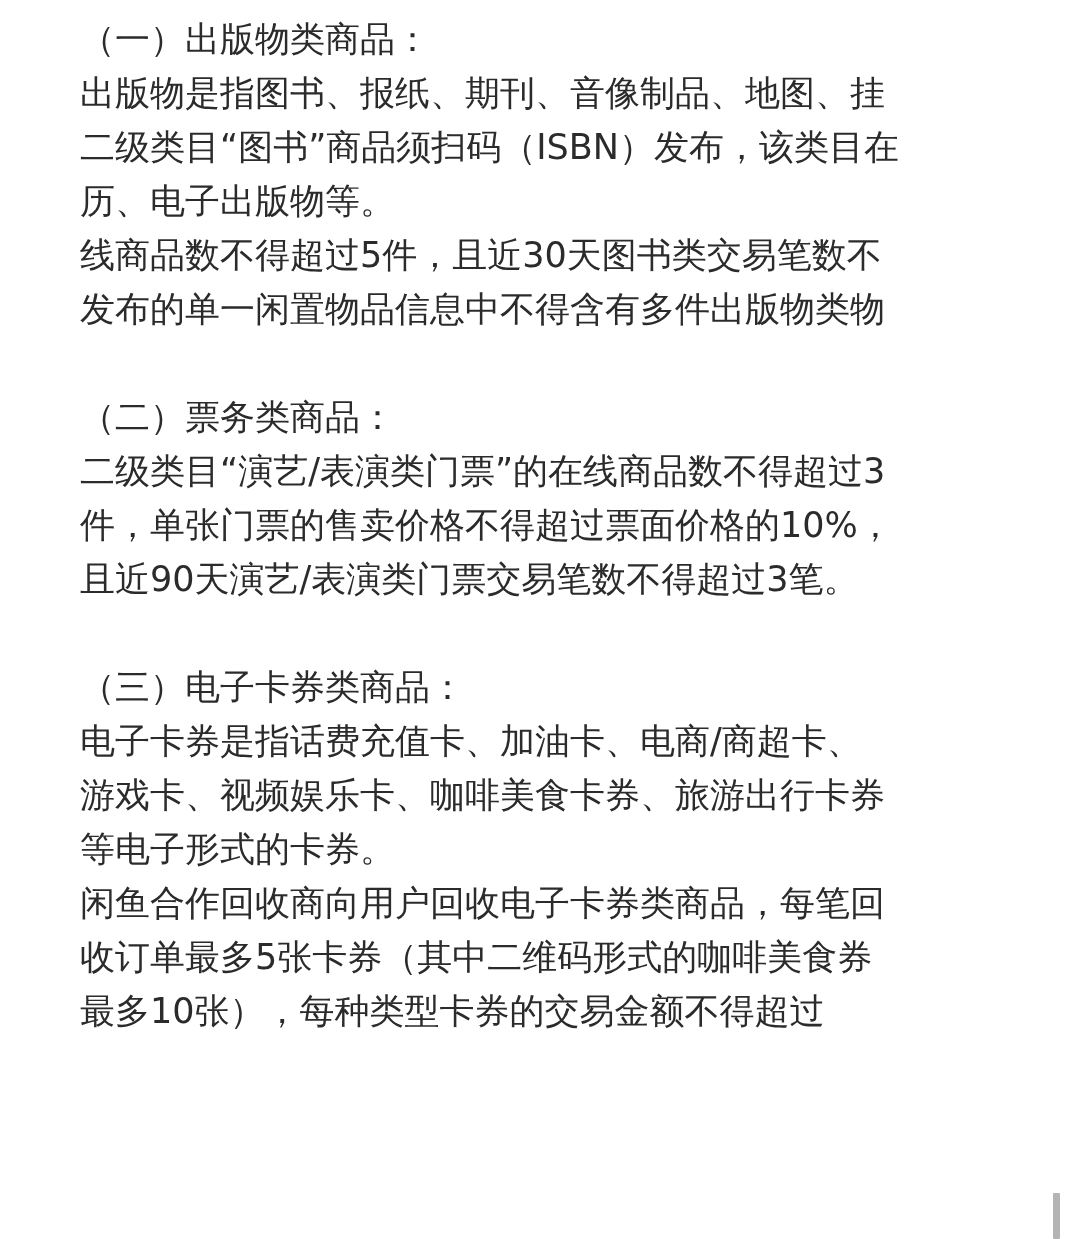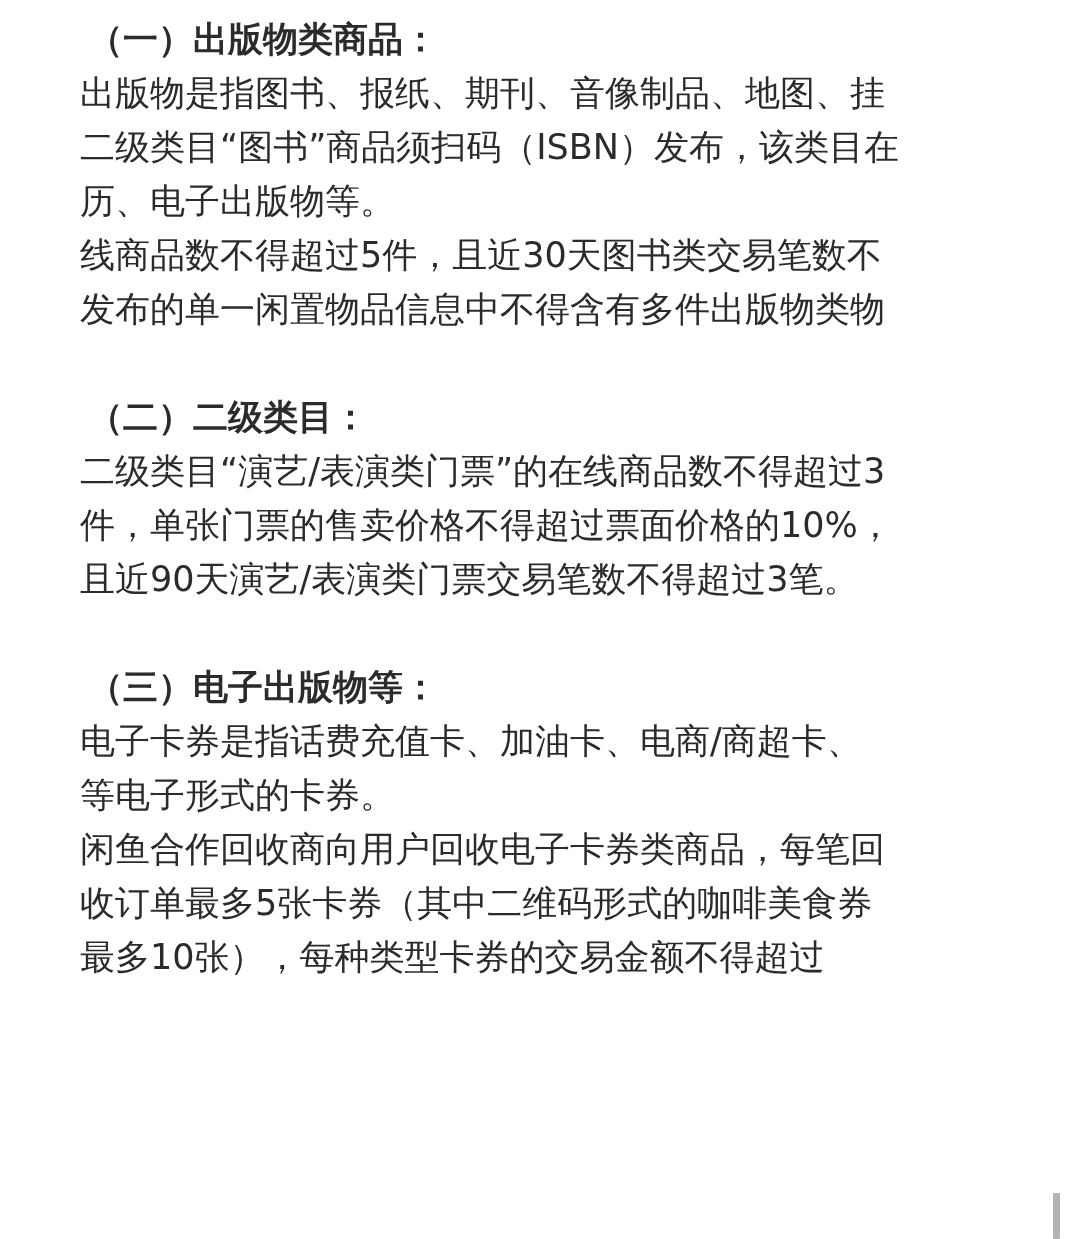--- a/index.html
+++ b/index.html
@@ -22,22 +22,21 @@
     width: 870px;
   }
   .line {
     font-size: 35px;
     line-height: 54px;
     height: 54px;
     white-space: nowrap;
     letter-spacing: 0px;
   }
   .heading {
-    margin-left: 8px;
-    font-weight: bold;
+    margin-left: 0px;
   }
   .gap {
     height: 54px;
   }
   .scrollbar {
     position: absolute;
     left: 1053px;
     top: 1193px;
     width: 7px;
     height: 46px;
@@ -55,31 +54,32 @@
     <div class="line">出版物是指图书、报纸、期刊、音像制品、地图、挂</div>
     <div class="line">二级类目“图书”商品须扫码（ISBN）发布，该类目在</div>
     <div class="line">历、电子出版物等。</div>
     <div class="line">线商品数不得超过5件，且近30天图书类交易笔数不</div>
     <div class="line">发布的单一闲置物品信息中不得含有多件出版物类物</div>
   </div>
 
   <div class="gap"></div>
 
   <div class="section">
-    <div class="line heading">（二）二级类目：</div>
+    <div class="line heading">（二）票务类商品：</div>
     <div class="line">二级类目“演艺/表演类门票”的在线商品数不得超过3</div>
     <div class="line">件，单张门票的售卖价格不得超过票面价格的10%，</div>
     <div class="line">且近90天演艺/表演类门票交易笔数不得超过3笔。</div>
   </div>
 
   <div class="gap"></div>
 
   <div class="section">
-    <div class="line heading">（三）电子出版物等：</div>
+    <div class="line heading">（三）电子卡券类商品：</div>
     <div class="line">电子卡券是指话费充值卡、加油卡、电商/商超卡、</div>
+    <div class="line">游戏卡、视频娱乐卡、咖啡美食卡券、旅游出行卡券</div>
     <div class="line">等电子形式的卡券。</div>
     <div class="line">闲鱼合作回收商向用户回收电子卡券类商品，每笔回</div>
     <div class="line">收订单最多5张卡券（其中二维码形式的咖啡美食券</div>
     <div class="line">最多10张），每种类型卡券的交易金额不得超过</div>
   </div>
 
 </div>
 
 <div class="scrollbar"></div>
 

